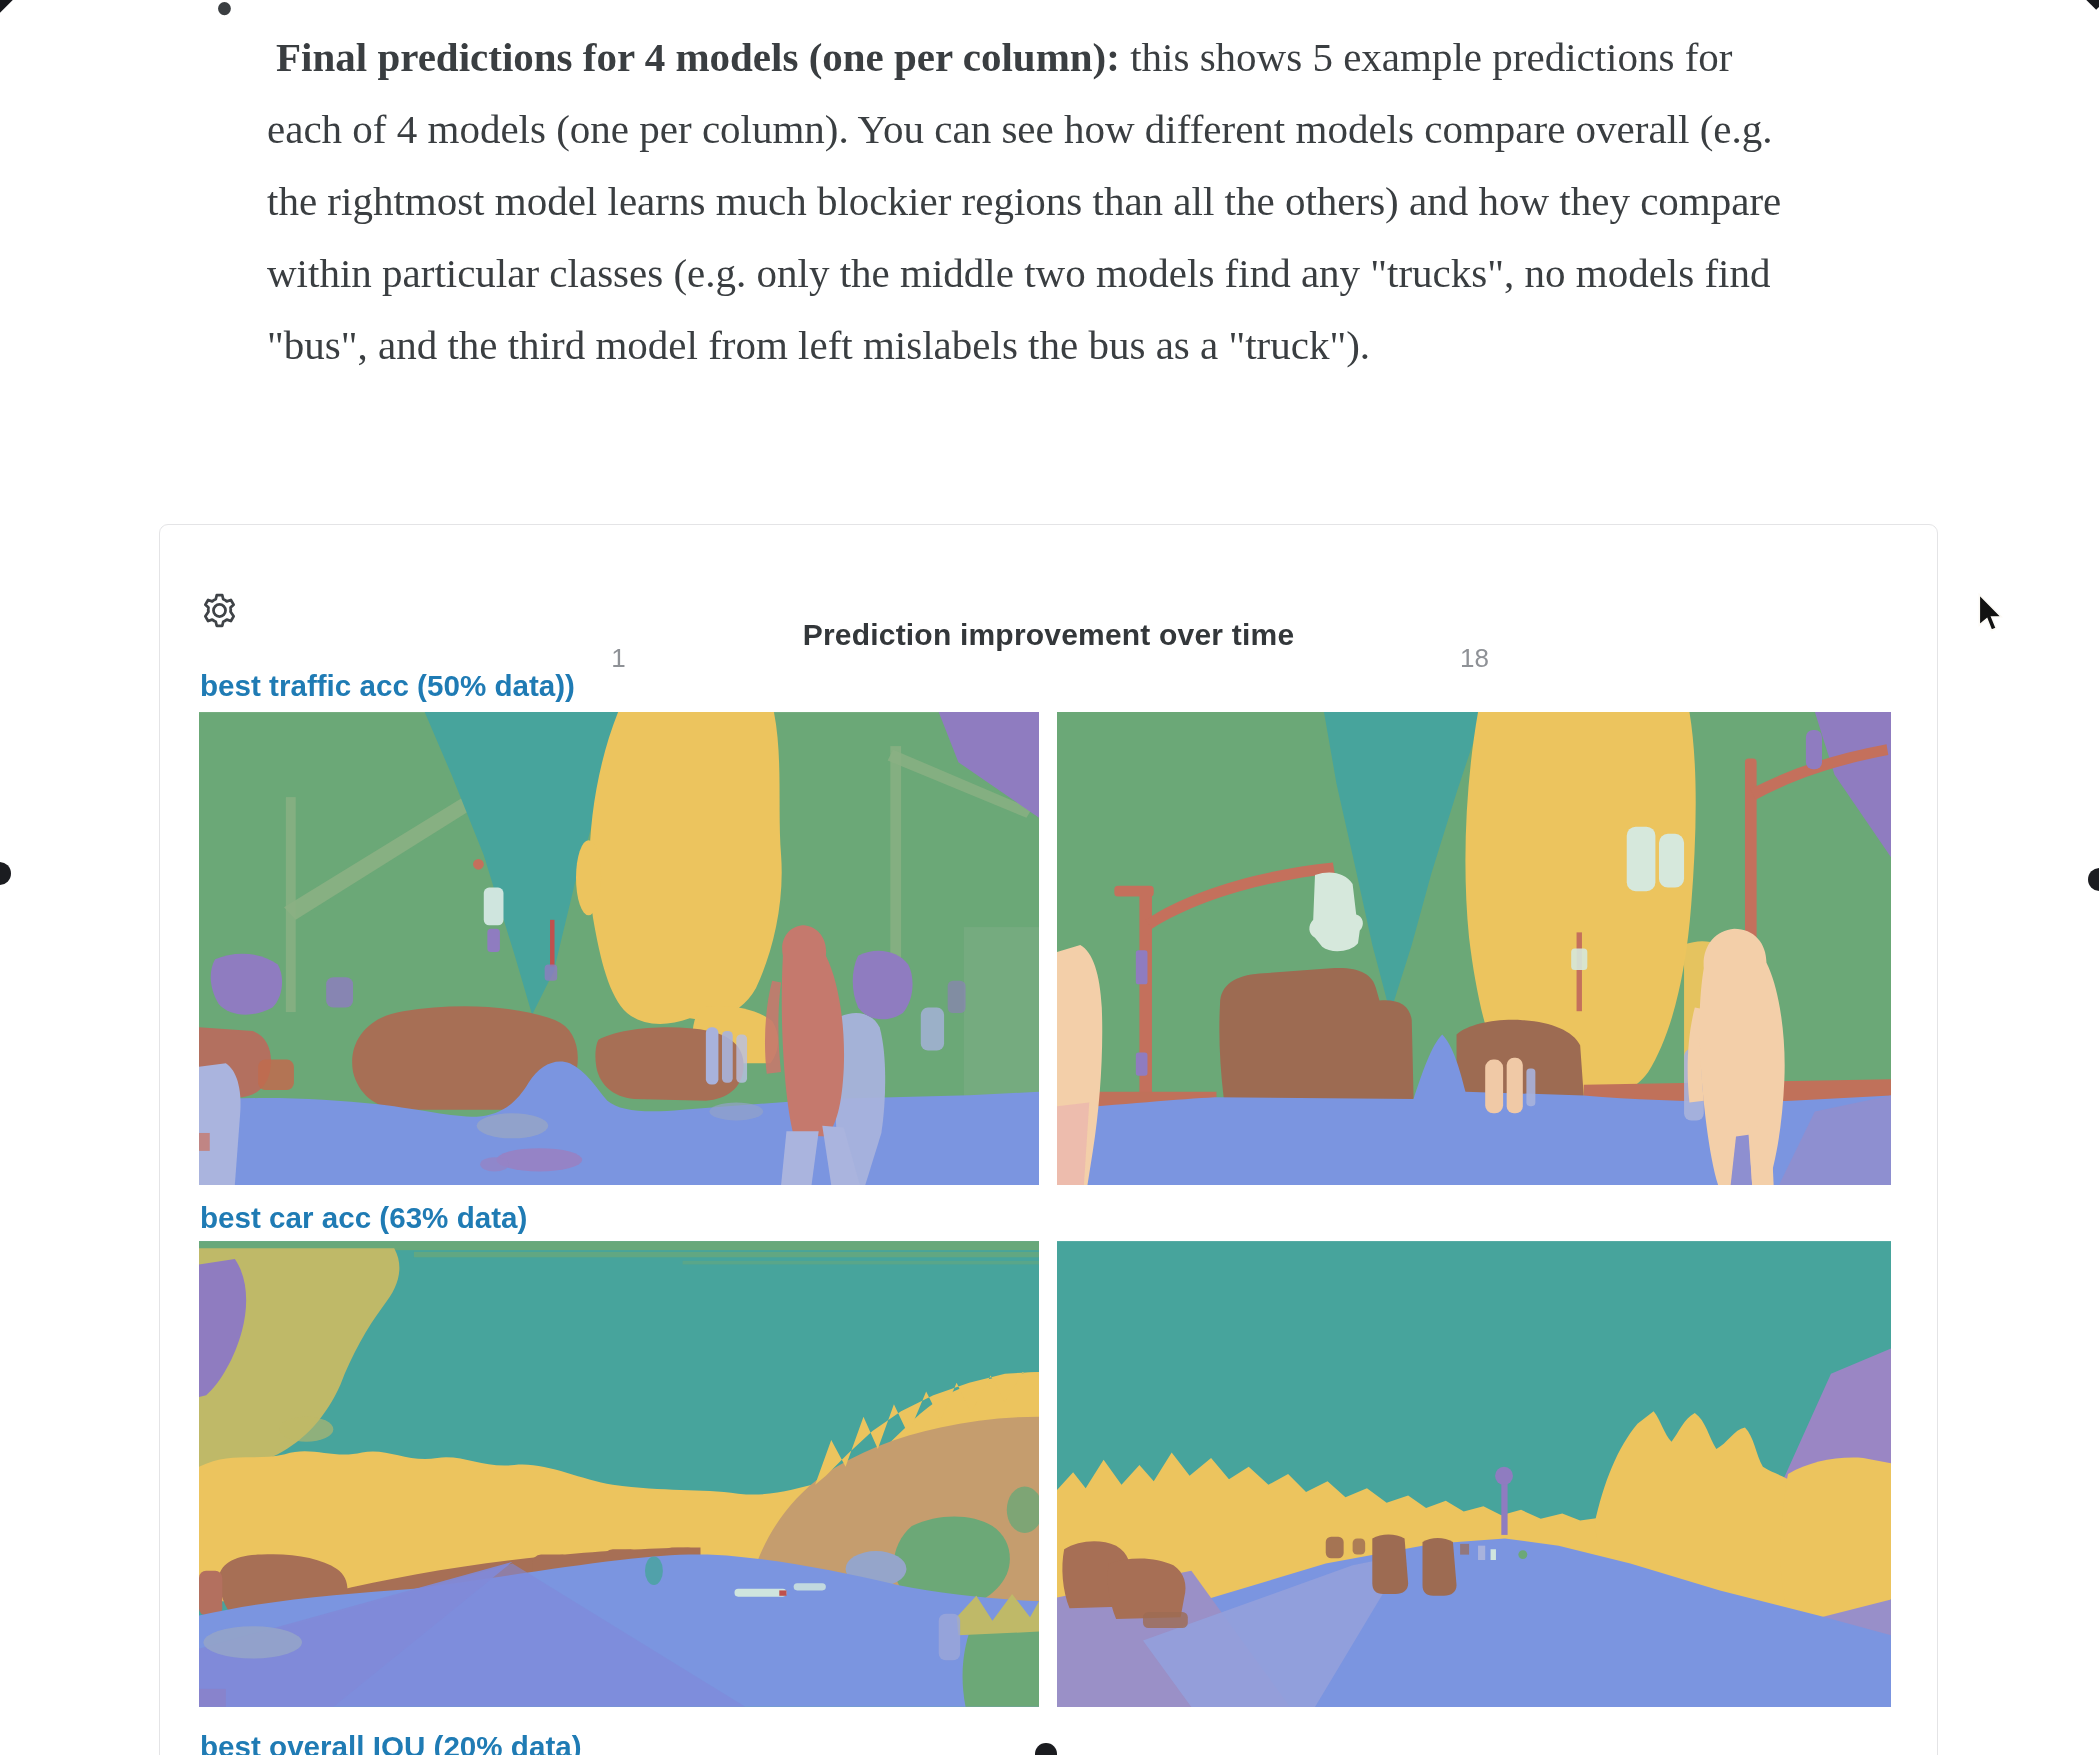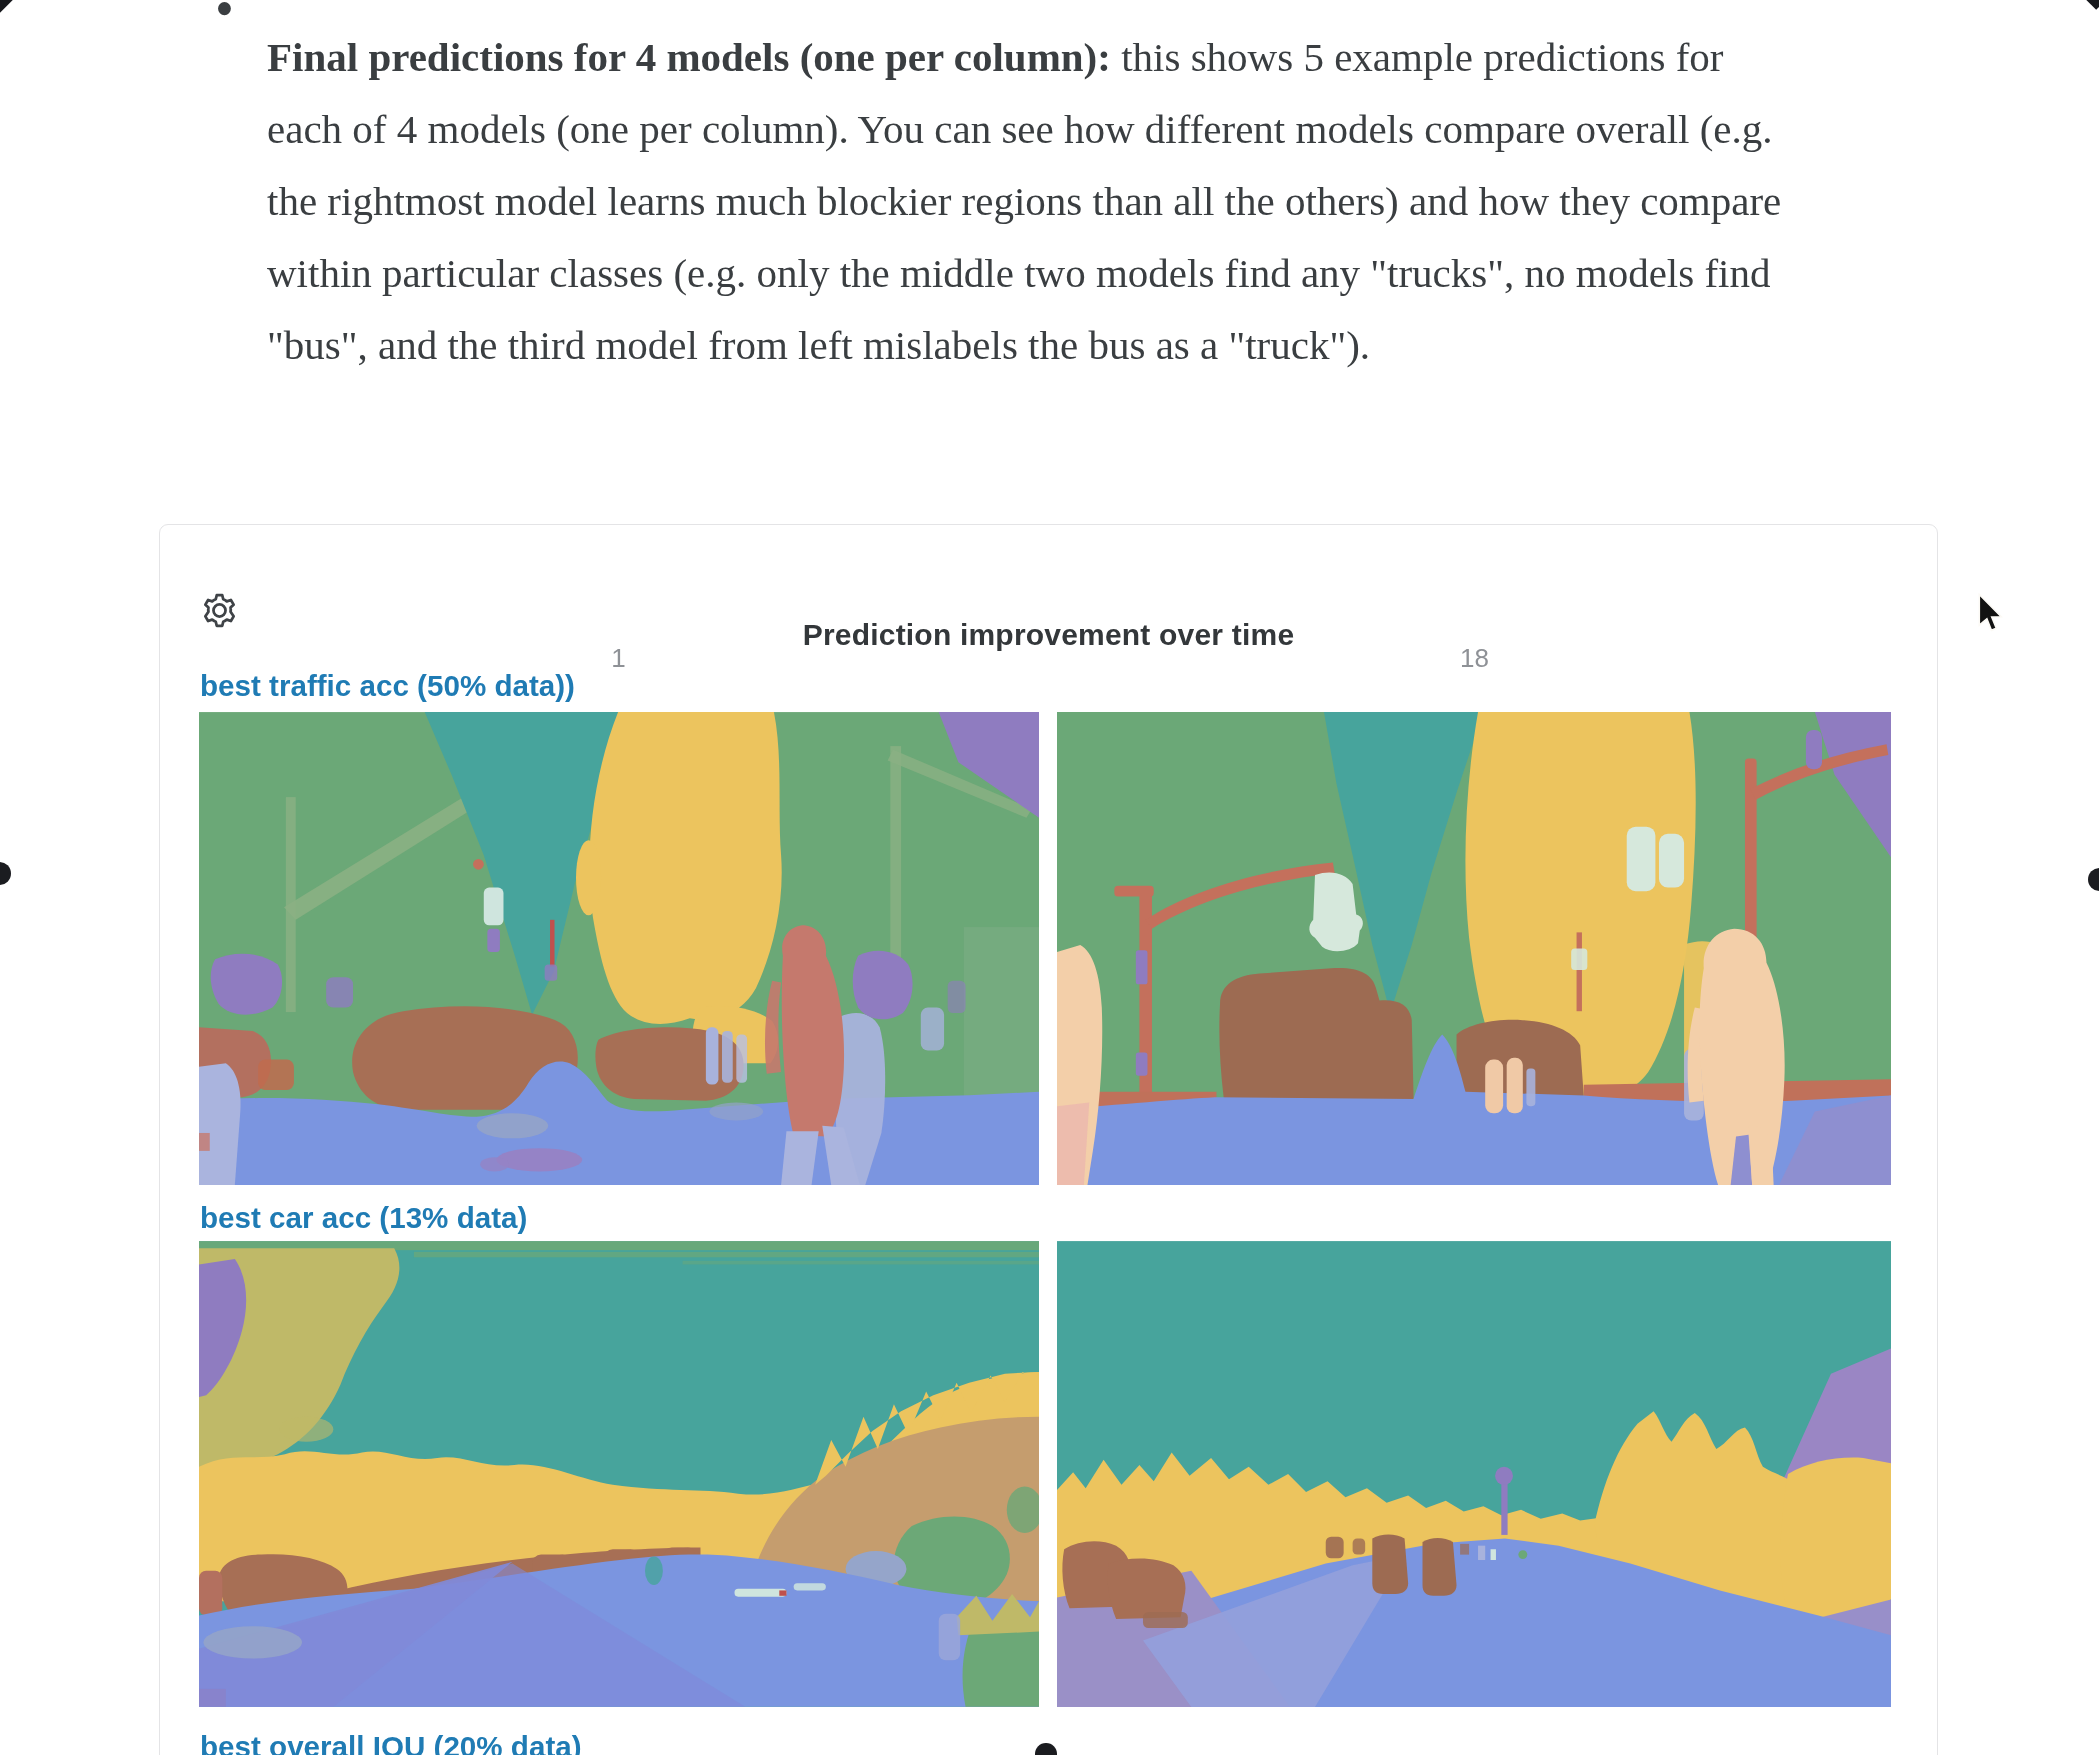--- a/index.html
+++ b/index.html
@@ -3,21 +3,21 @@
 <meta charset="utf-8">
 <style>
   html,body{margin:0;padding:0;background:#ffffff;}
   #stage{position:relative;width:2099px;height:1755px;overflow:hidden;background:#ffffff;
          font-family:"Liberation Sans", sans-serif;}
   
   .bullet-marker{position:absolute;left:215px;top:-27px;font-family:"Liberation Serif", serif;
     font-size:54px;line-height:72px;color:#3a3e41;}
   .doc-paragraph{position:absolute;left:267px;top:-19.7px;width:1531px;
     font-family:"Liberation Serif", serif;font-size:41px;line-height:72px;color:#3a3e41;}
-  .doc-paragraph b{font-weight:bold;}
+  .doc-paragraph b{font-weight:bold;margin-left:9px;}
   
   .panel{position:absolute;left:159px;top:524px;width:1779px;height:1397px;
     background:#ffffff;border:1.8px solid #e4e4e6;border-radius:9px;box-sizing:border-box;}
   .gear-btn{position:absolute;left:40px;top:66px;width:39px;height:39px;cursor:pointer;}
   .panel-title{position:absolute;left:0;top:93px;width:100%;text-align:center;
     font-size:30px;font-weight:bold;color:#33373a;letter-spacing:0.2px;}
   .step-label{position:absolute;width:197px;text-align:center;font-size:26px;color:#8e9196;}
   .step-1{left:360px;top:118px;}
   .step-19{left:1216px;top:118px;}
   .row-label{position:absolute;left:40px;font-size:29.6px;font-weight:bold;color:#1f7bb4;cursor:pointer;}
@@ -55,21 +55,21 @@
              M10.3 2.6 L13.7 2.6 L14.3 5.1 A7.2 7.2 0 0 1 16.5 6.4 L19 5.5 L20.7 8.4 L18.8 10.1 A7.3 7.3 0 0 1 18.8 12.7 L20.7 15.6 L19 18.5 L16.5 17.6 A7.2 7.2 0 0 1 14.3 18.9 L13.7 21.4 L10.3 21.4 L9.7 18.9 A7.2 7.2 0 0 1 7.5 17.6 L5 18.5 L3.3 15.6 L5.2 12.7 A7.3 7.3 0 0 1 5.2 10.1 L3.3 8.4 L5 5.5 L7.5 6.4 A7.2 7.2 0 0 1 9.7 5.1 Z"></path>
       </svg>
     </div>
 
     <div class="panel-title">Prediction improvement over time</div>
 
     <div class="step-label step-1">1</div>
     <div class="step-label step-19">18</div>
 
     <div class="row-label row1-label">best traffic acc (50% data))</div>
-    <div class="row-label row2-label">best car acc (13% data)</div>
+    <div class="row-label row2-label">best car acc (63% data)</div>
     <div class="row-label row3-label">best overall IOU (20% data)</div>
 
     <svg class="seg segA" width="840" height="473" viewBox="0 0 938 528">
       <rect width="938" height="528" fill="#6ba877"></rect>
       <rect x="854" y="240" width="84" height="190" fill="#7fae87" opacity="0.5"></rect>
       <polygon fill="#8bb083" opacity="0.9" points="95,218 300,92 312,104 108,232"></polygon>
       <rect x="97" y="95" width="11" height="240" fill="#8bb083" opacity="0.8"></rect>
       <polygon fill="#47a49c" points="252,0 478,0 448,95 420,190 396,290 372,338 352,270 318,160 282,70"></polygon>
       <rect x="772" y="38" width="12" height="262" fill="#8bb083" opacity="0.8"></rect>
       <polygon fill="#8bb083" opacity="0.8" points="775,42 930,108 924,118 769,54"></polygon>

